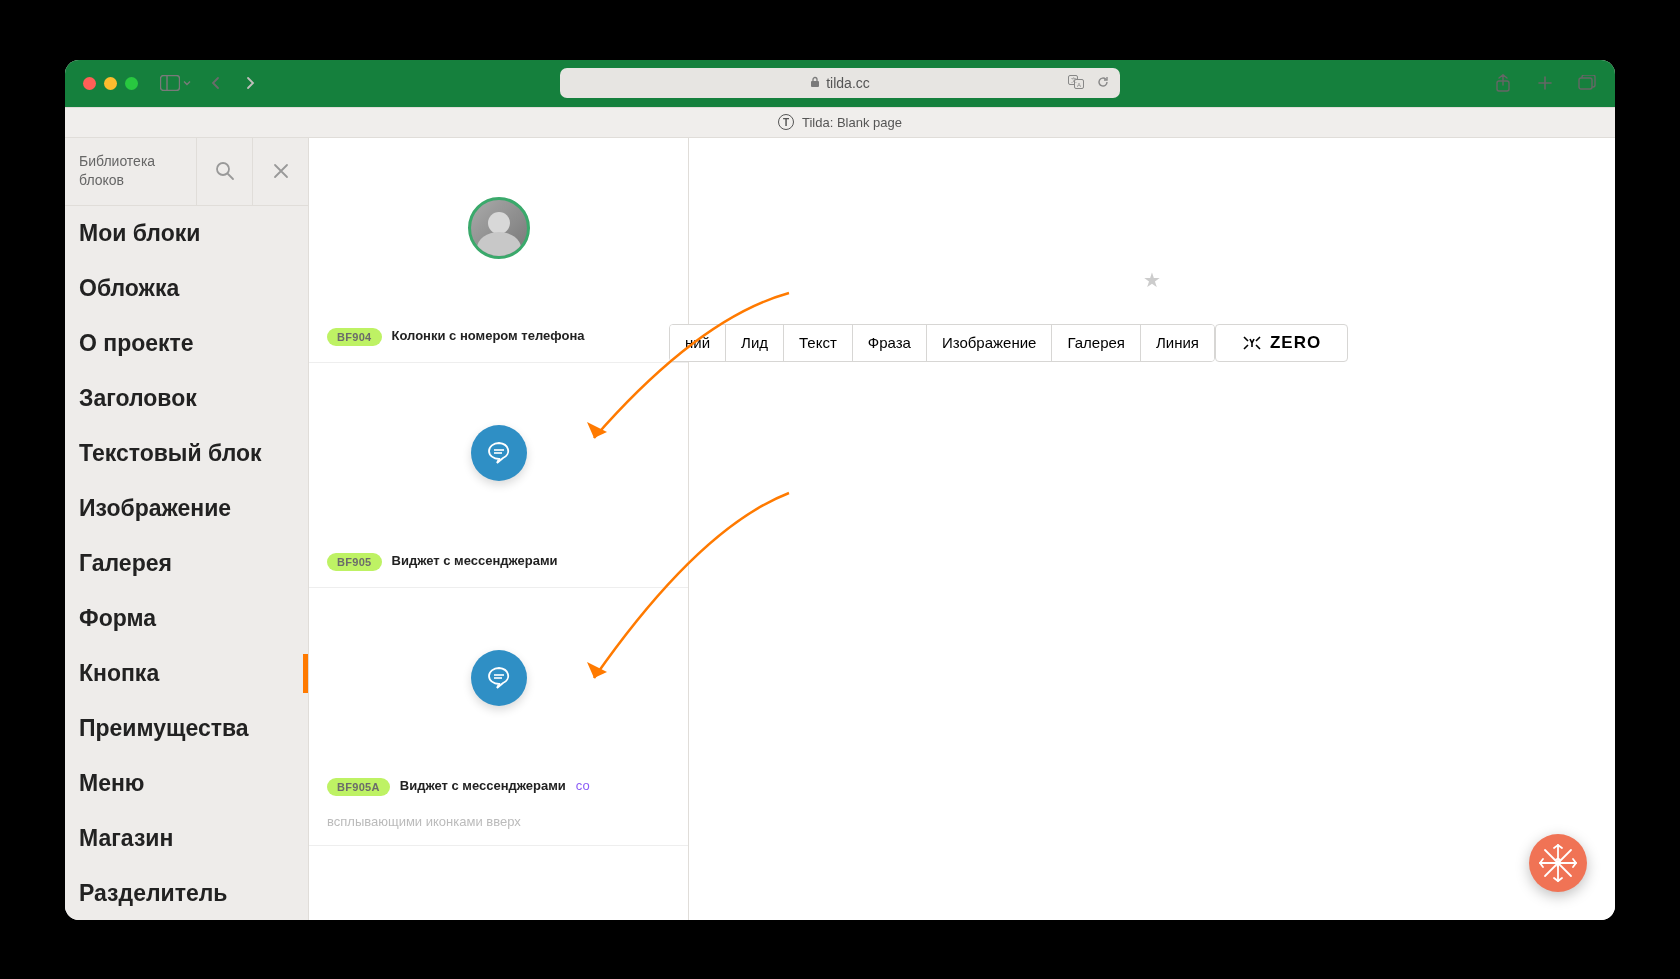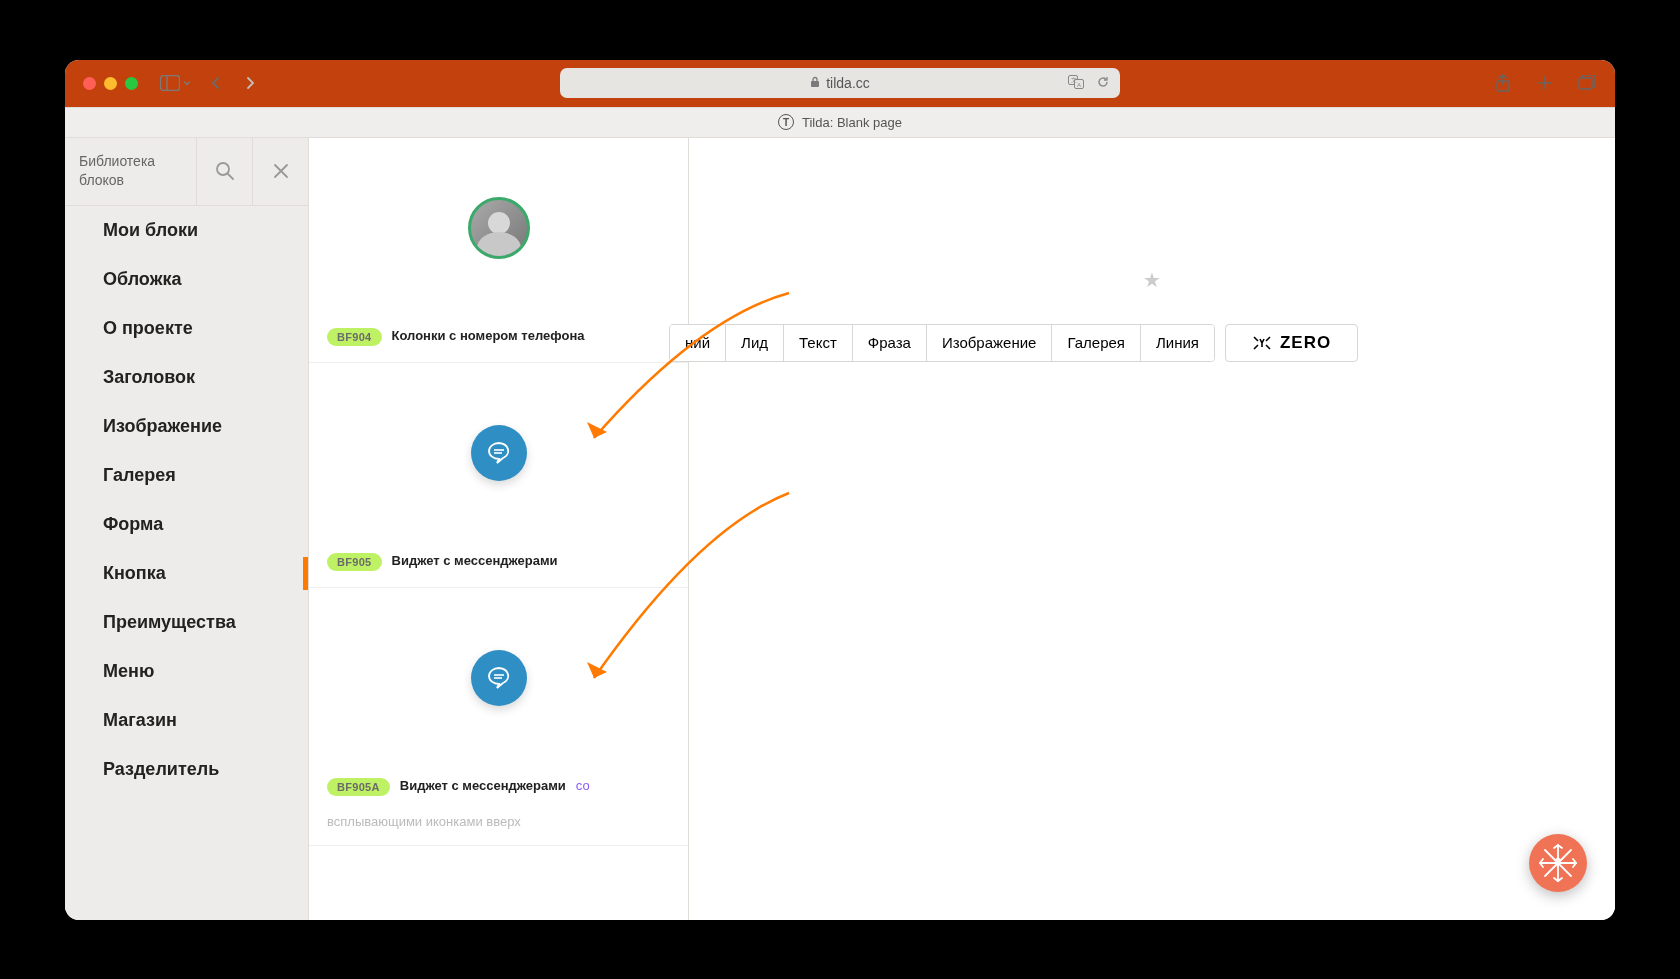--- a/index.html
+++ b/index.html
@@ -17,21 +17,21 @@
   height: 860px;
   background: #fff;
   border-radius: 14px;
   overflow: hidden;
   box-shadow: 0 20px 60px rgba(0,0,0,0.5);
   display: flex;
   flex-direction: column;
 }
 .title-bar {
   height: 48px;
-  background: #c2410c;
+  background: #15803d;
   display: flex;
   align-items: center;
   padding: 0 18px;
   gap: 8px;
   border-bottom: 1px solid #e0ddd9;
   position: relative;
 }
 .traffic { display: flex; gap: 8px; }
 .tl { width: 13px; height: 13px; border-radius: 50%; }
 .tl-close { background: #ff5f57; }
@@ -101,26 +101,25 @@
   border-left: 1px solid #e0ddd9;
   display: flex;
   align-items: center;
   justify-content: center;
   color: #999;
   cursor: pointer;
 }
 .sb-list { flex: 1; overflow: auto; }
 .sb-item {
   padding: 14px 14px;
-  font-size: 18px;
+  font-size: 23px;
   font-weight: 600;
   color: #222;
   cursor: pointer;
   position: relative;
-  margin-left: 24px;
 }
 .sb-item.active::after {
   content: "";
   position: absolute;
   right: 0; top: 8px; bottom: 8px;
   width: 5px;
   background: #ff7a00;
 }
 .block-panel {
   width: 380px;
@@ -191,21 +190,20 @@
   left: 50%;
   transform: translateX(-50%);
   color: #ccc;
   font-size: 20px;
 }
 .block-toolbar {
   position: absolute;
   top: 186px;
   left: -20px;
   display: flex;
-  gap: 10px;
 }
 .bt-attached {
   display: flex;
   border: 1px solid #d7d6d4;
   border-radius: 4px;
   overflow: hidden;
   background: #fff;
 }
 .bt-attached .bt-btn { border-right: 1px solid #d7d6d4; }
 .bt-attached .bt-btn:last-child { border-right: none; }
@@ -346,20 +344,21 @@
           <svg width="18" height="18" viewBox="0 0 18 18">
               <path d="M3 3 L15 15 M15 3 L3 15" stroke="#999" stroke-width="1.8" stroke-linecap="round"></path>
             </svg>
         </div>
       </div>
       <div class="sb-list" id="sb-list">
           <div class="sb-item">Мои блоки</div>
           <div class="sb-item">Обложка</div>
           <div class="sb-item">О проекте</div>
           <div class="sb-item">Заголовок</div>
+          <div class="sb-item">Текстовый блок</div>
           <div class="sb-item">Изображение</div>
           <div class="sb-item">Галерея</div>
           <div class="sb-item">Форма</div>
           <div class="sb-item active">Кнопка</div>
           <div class="sb-item">Преимущества</div>
           <div class="sb-item">Меню</div>
           <div class="sb-item">Магазин</div>
           <div class="sb-item">Разделитель</div>
         </div>
     </div>

